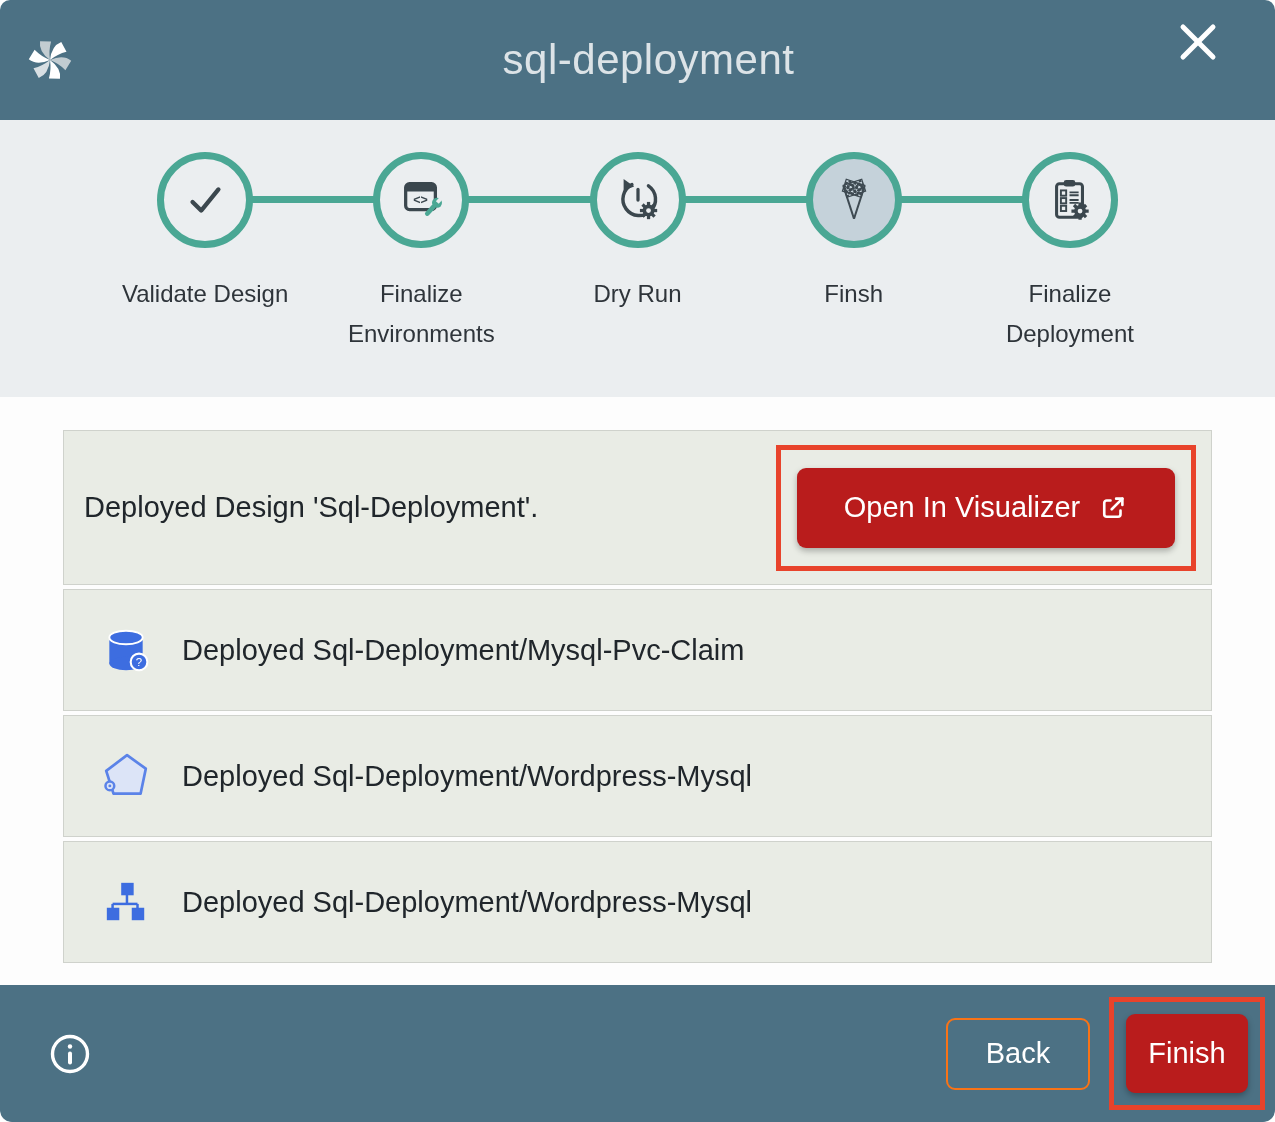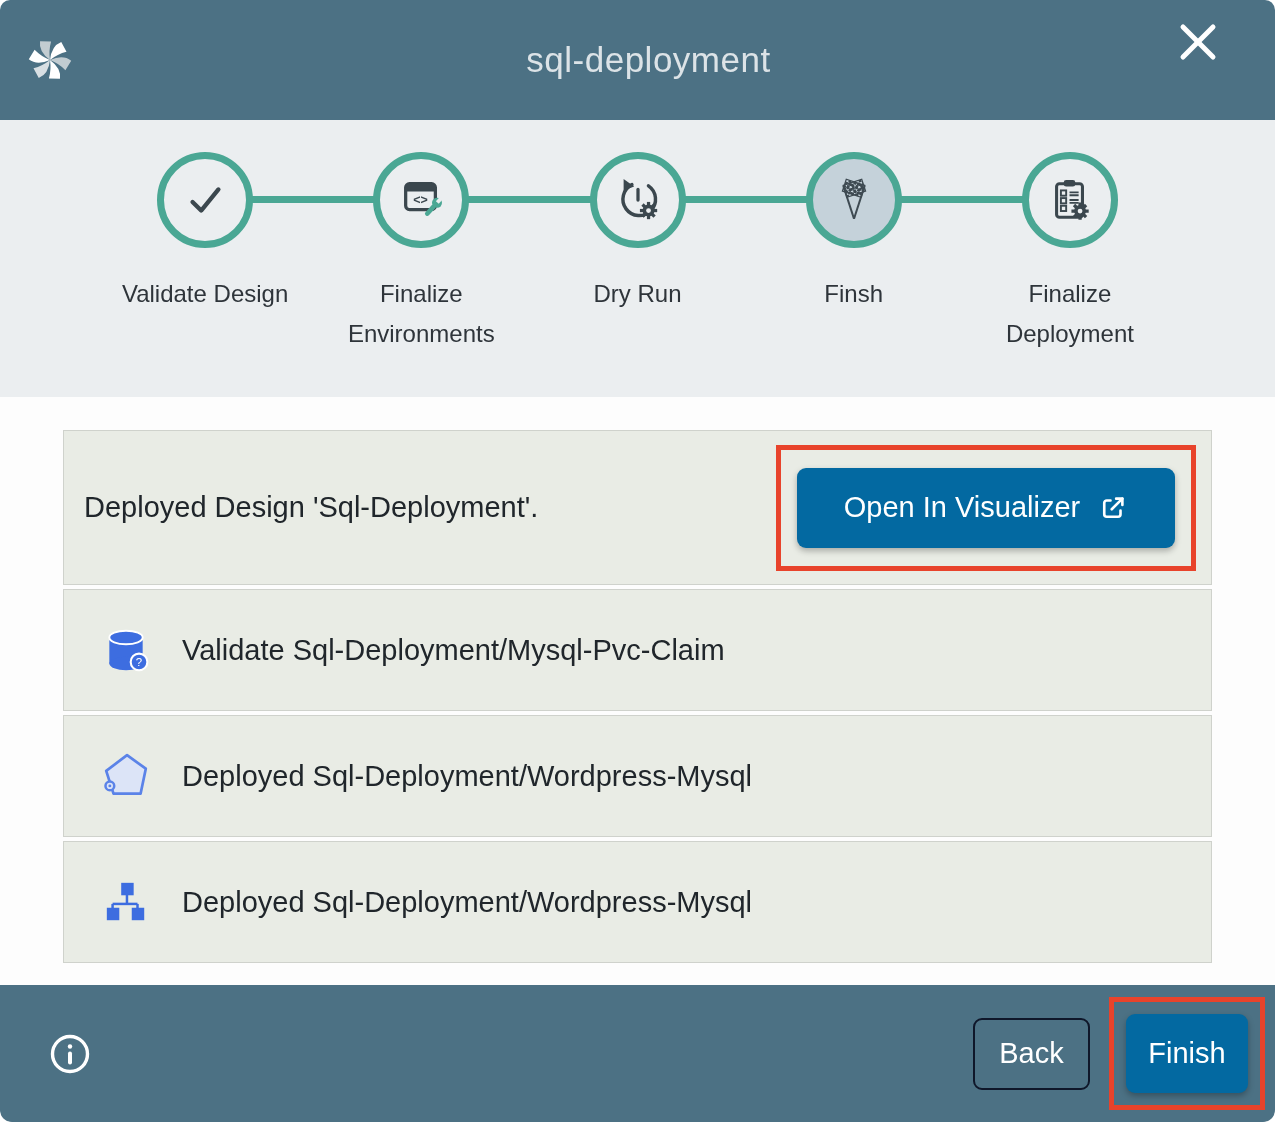--- a/index.html
+++ b/index.html
@@ -2,51 +2,51 @@
 <html><head>
 <meta charset="utf-8">
 <style>
   html,body{margin:0;padding:0;background:#ffffff;}
   body{width:1275px;height:1122px;font-family:"Liberation Sans",sans-serif;overflow:hidden;}
   .modal{width:1275px;height:1122px;border-radius:10px;overflow:hidden;display:flex;flex-direction:column;background:#FDFDFD;}
 
   
   .hdr{height:120px;background:#4C7184;display:flex;align-items:center;position:relative;flex:0 0 auto;}
   .logo{margin-left:26px;width:48px;height:50px;}
-  .hdr-title{position:absolute;left:6px;right:0;text-align:center;color:#DCE3E7;font-size:35px;letter-spacing:.5px;padding-left:16px;}
+  .hdr-title{position:absolute;left:6px;right:0;text-align:center;color:#DCE3E7;font-size:42px;letter-spacing:.5px;padding-left:16px;}
   .close-btn{position:absolute;right:53px;top:18px;width:48px;height:48px;cursor:pointer;display:flex;align-items:center;justify-content:center;}
 
   
   .stepper{height:277px;background:#EBEEF0;position:relative;flex:0 0 auto;}
   .step-line{position:absolute;left:205px;width:864px;top:76px;height:7px;background:#4AA794;}
   .steps{display:flex;padding:0 97px;position:relative;}
   .step{flex:1;display:flex;flex-direction:column;align-items:center;padding-top:32px;}
   .step-circle{width:82px;height:82px;border:7px solid #4AA794;border-radius:50%;background:#EBEEF0;
     display:flex;align-items:center;justify-content:center;position:relative;z-index:1;}
   .step.active .step-circle{background:#C5D2DA;}
   .step-label{margin-top:26px;font-size:24px;line-height:1.68;color:#2E343A;text-align:center;max-width:210px;}
 
   
   .content{flex:1;background:#FDFDFD;padding:33px 63px 0 63px;}
   .panel-row{background:#E9ECE5;border:1px solid #CFD2CC;margin-bottom:4px;display:flex;align-items:center;box-sizing:border-box;}
   .summary-row{height:155px;justify-content:space-between;padding-left:20px;}
   .summary-text,.row-text{font-size:29px;color:#20262B;}
   .red-box{border:5px solid #E8432B;display:flex;align-items:center;justify-content:center;}
   .viz-red-box{padding:18px 16px;margin-right:15px;background:transparent;}
-  .teal-btn{background:#0369a1;color:#FFFFFF;border:none;border-radius:9px;font-family:"Liberation Sans",sans-serif;
+  .teal-btn{background:#b91c1c;color:#FFFFFF;border:none;border-radius:9px;font-family:"Liberation Sans",sans-serif;
     font-size:29px;cursor:pointer;box-shadow:0 3px 6px rgba(0,0,0,.28);display:flex;align-items:center;justify-content:center;gap:18px;}
   .viz-btn{width:378px;height:80px;}
   .result-row{height:122px;padding-left:36px;}
   .row-icon{width:52px;height:52px;margin-right:30px;flex:0 0 auto;display:flex;align-items:center;justify-content:center;}
 
   
   .ftr{height:137px;background:#4C7184;display:flex;align-items:center;border-radius:0 0 12px 12px;flex:0 0 auto;}
   .info-btn{margin-left:48px;width:44px;height:44px;cursor:pointer;flex:0 0 auto;}
   .ftr-spacer{flex:1;}
-  .back-btn{width:117px;height:72px;background:transparent;border:2px solid #0f172a;border-radius:9px;color:#FFFFFF;
+  .back-btn{width:144px;height:72px;background:transparent;border:2px solid #f97316;border-radius:9px;color:#FFFFFF;
     font-family:"Liberation Sans",sans-serif;font-size:29px;cursor:pointer;margin-right:19px;}
   .finish-red-box{padding:12px;margin-right:10px;}
   .finish-btn{width:122px;height:79px;}
 </style>
 </head>
 <body>
 
 <div class="modal">
 
   <div class="hdr">
@@ -192,21 +192,21 @@
     <div class="panel-row result-row">
       <span class="row-icon">
         <svg width="50" height="50" viewBox="0 0 48 48">
           <rect x="8" y="12" width="32" height="25" fill="#3D6DE0"></rect>
           <ellipse cx="24" cy="37" rx="16" ry="6.5" fill="#3D6DE0"></ellipse>
           <ellipse cx="24" cy="12" rx="16" ry="6.5" fill="#3D6DE0" stroke="#FFFFFF" stroke-width="1.8"></ellipse>
           <circle cx="36.5" cy="35.5" r="8" fill="#3D6DE0" stroke="#FFFFFF" stroke-width="2"></circle>
           <text x="36.5" y="39.5" font-size="11" fill="#FFFFFF" text-anchor="middle" font-family="Liberation Sans, sans-serif">?</text>
         </svg>
       </span>
-      <span class="row-text">Validate Sql-Deployment/Mysql-Pvc-Claim</span>
+      <span class="row-text">Deployed Sql-Deployment/Mysql-Pvc-Claim</span>
     </div>
 
     <div class="panel-row result-row">
       <span class="row-icon">
         <svg width="50" height="50" viewBox="0 0 48 48">
           <polygon points="25,4 43,17 38,41 12,41 5,19" fill="#DCE4F7" stroke="#5B83E8" stroke-width="2.6" stroke-linejoin="round"></polygon>
           <circle cx="8.5" cy="33.5" r="4.2" fill="#DCE4F7" stroke="#5B83E8" stroke-width="2.4"></circle>
           <circle cx="8.5" cy="33.5" r="1.4" fill="#5B83E8"></circle>
         </svg>
       </span>

